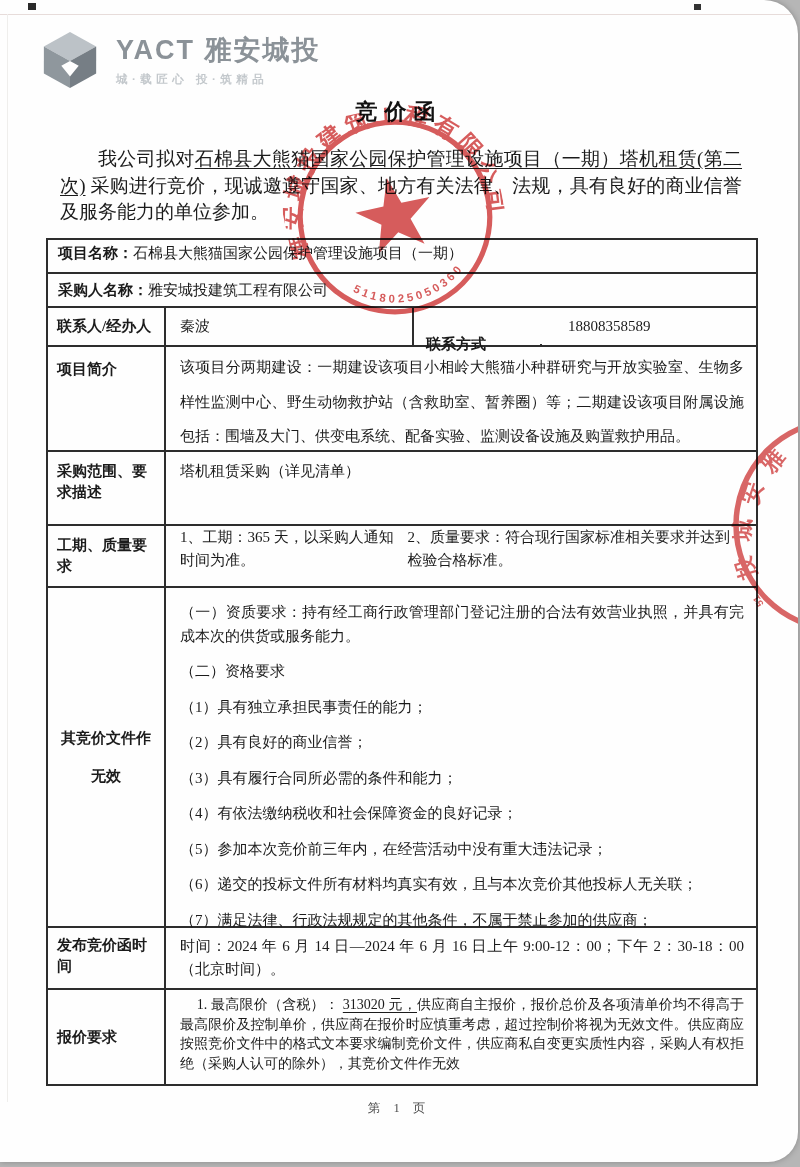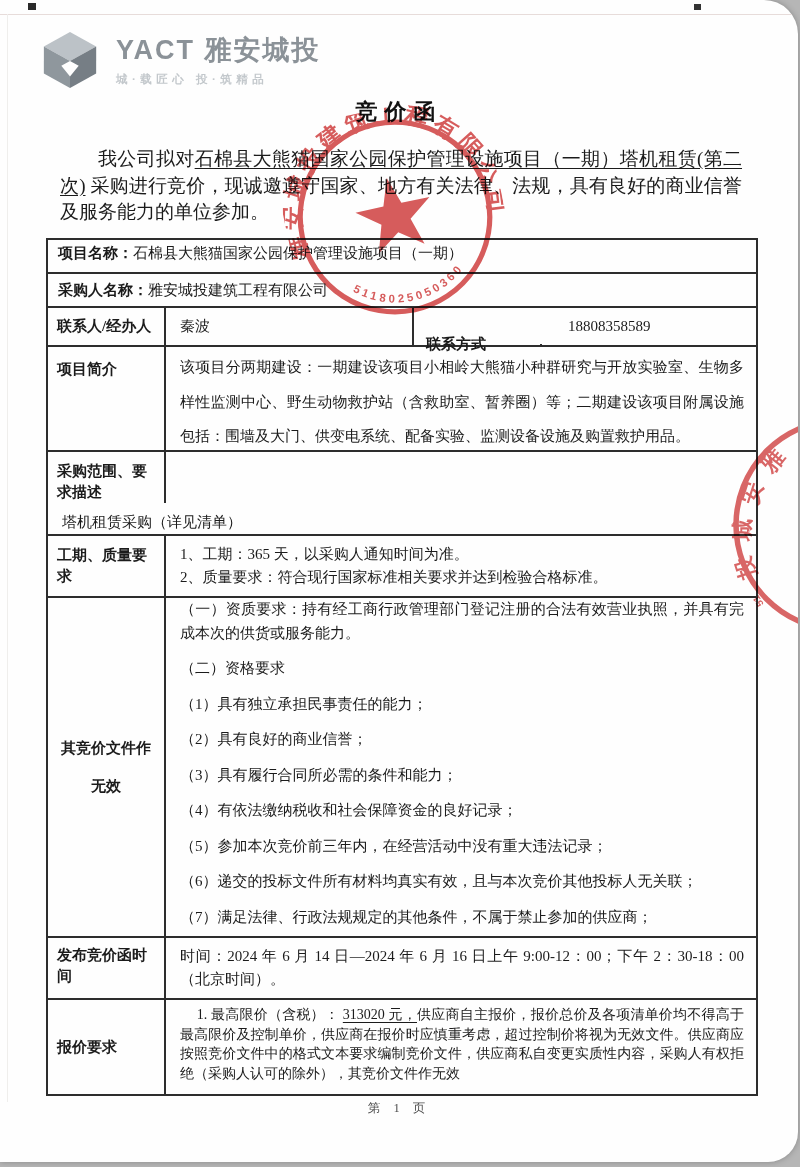--- a/index.html
+++ b/index.html
@@ -43,27 +43,27 @@
   .b{font-weight:bold;}
   .r1{height:32px;}.r1 .fullcell{padding-top:4px;}
   .r2{height:34px;}.r2 .fullcell{padding-top:7px;}
   .r3{height:39px;align-items:stretch;}
   .r3 .cell{display:flex;align-items:center;}
   .c-name{width:248px;border-right:2px solid #2d2d2d;padding-left:14px;}
   .c-way{width:128px;border-right:2px solid #2d2d2d;padding-left:12px;font-weight:bold;margin-top:36px;}
   .c-phone{flex:1;padding-left:26px;font-family:"Liberation Serif",serif;}
   .r4{height:105px;}.r4 .lblcol{padding-top:12px;}
   .r4 .valcol{line-height:34.5px;padding-top:3px;text-align:justify;border-radius:23px;}
-  .r5{height:84px;flex-direction:column;}.r5 .lblcol{padding-top:9px;}.r5 .valcol{padding-top:10px;}
+  .r5{height:74px;}.r5 .lblcol{padding-top:9px;}.r5 .valcol{padding-top:10px;}
   .r6{height:62px;}.r6 .lblcol{display:flex;align-items:center;}
-  .r6 .valcol{display:flex;flex-direction:column;justify-content:center;line-height:23px;border-radius:16px;}
+  .r6 .valcol{display:flex;flex-direction:row;justify-content:center;line-height:23px;border-radius:16px;}
   .r7{height:340px;}
   .r7 .lblcol{display:flex;align-items:center;justify-content:center;text-align:center;
               padding:0 6px;line-height:38px;}
-  .r7 .valcol{}
+  .r7 .valcol{padding-top:13px;}
   .r7 .valcol p{margin:0 0 12px 0;line-height:23.5px;text-align:justify;}
   .r8{height:62px;}.r8 .lblcol{padding-top:7px;}
   .r8 .valcol{padding-top:7px;line-height:23px;text-align:justify;}
   .r9{height:96px;}
   .r9 .lblcol{display:flex;align-items:center;}
   .r9 .valcol{padding-top:5px;line-height:19.6px;font-size:14px;text-align:justify;}
   .indent1{display:inline-block;width:1.2em;}
   
   .footer{position:absolute;left:0;top:1100px;width:100%;text-align:center;
           font-size:12.5px;color:#4d4d4d;letter-spacing:5px;}

